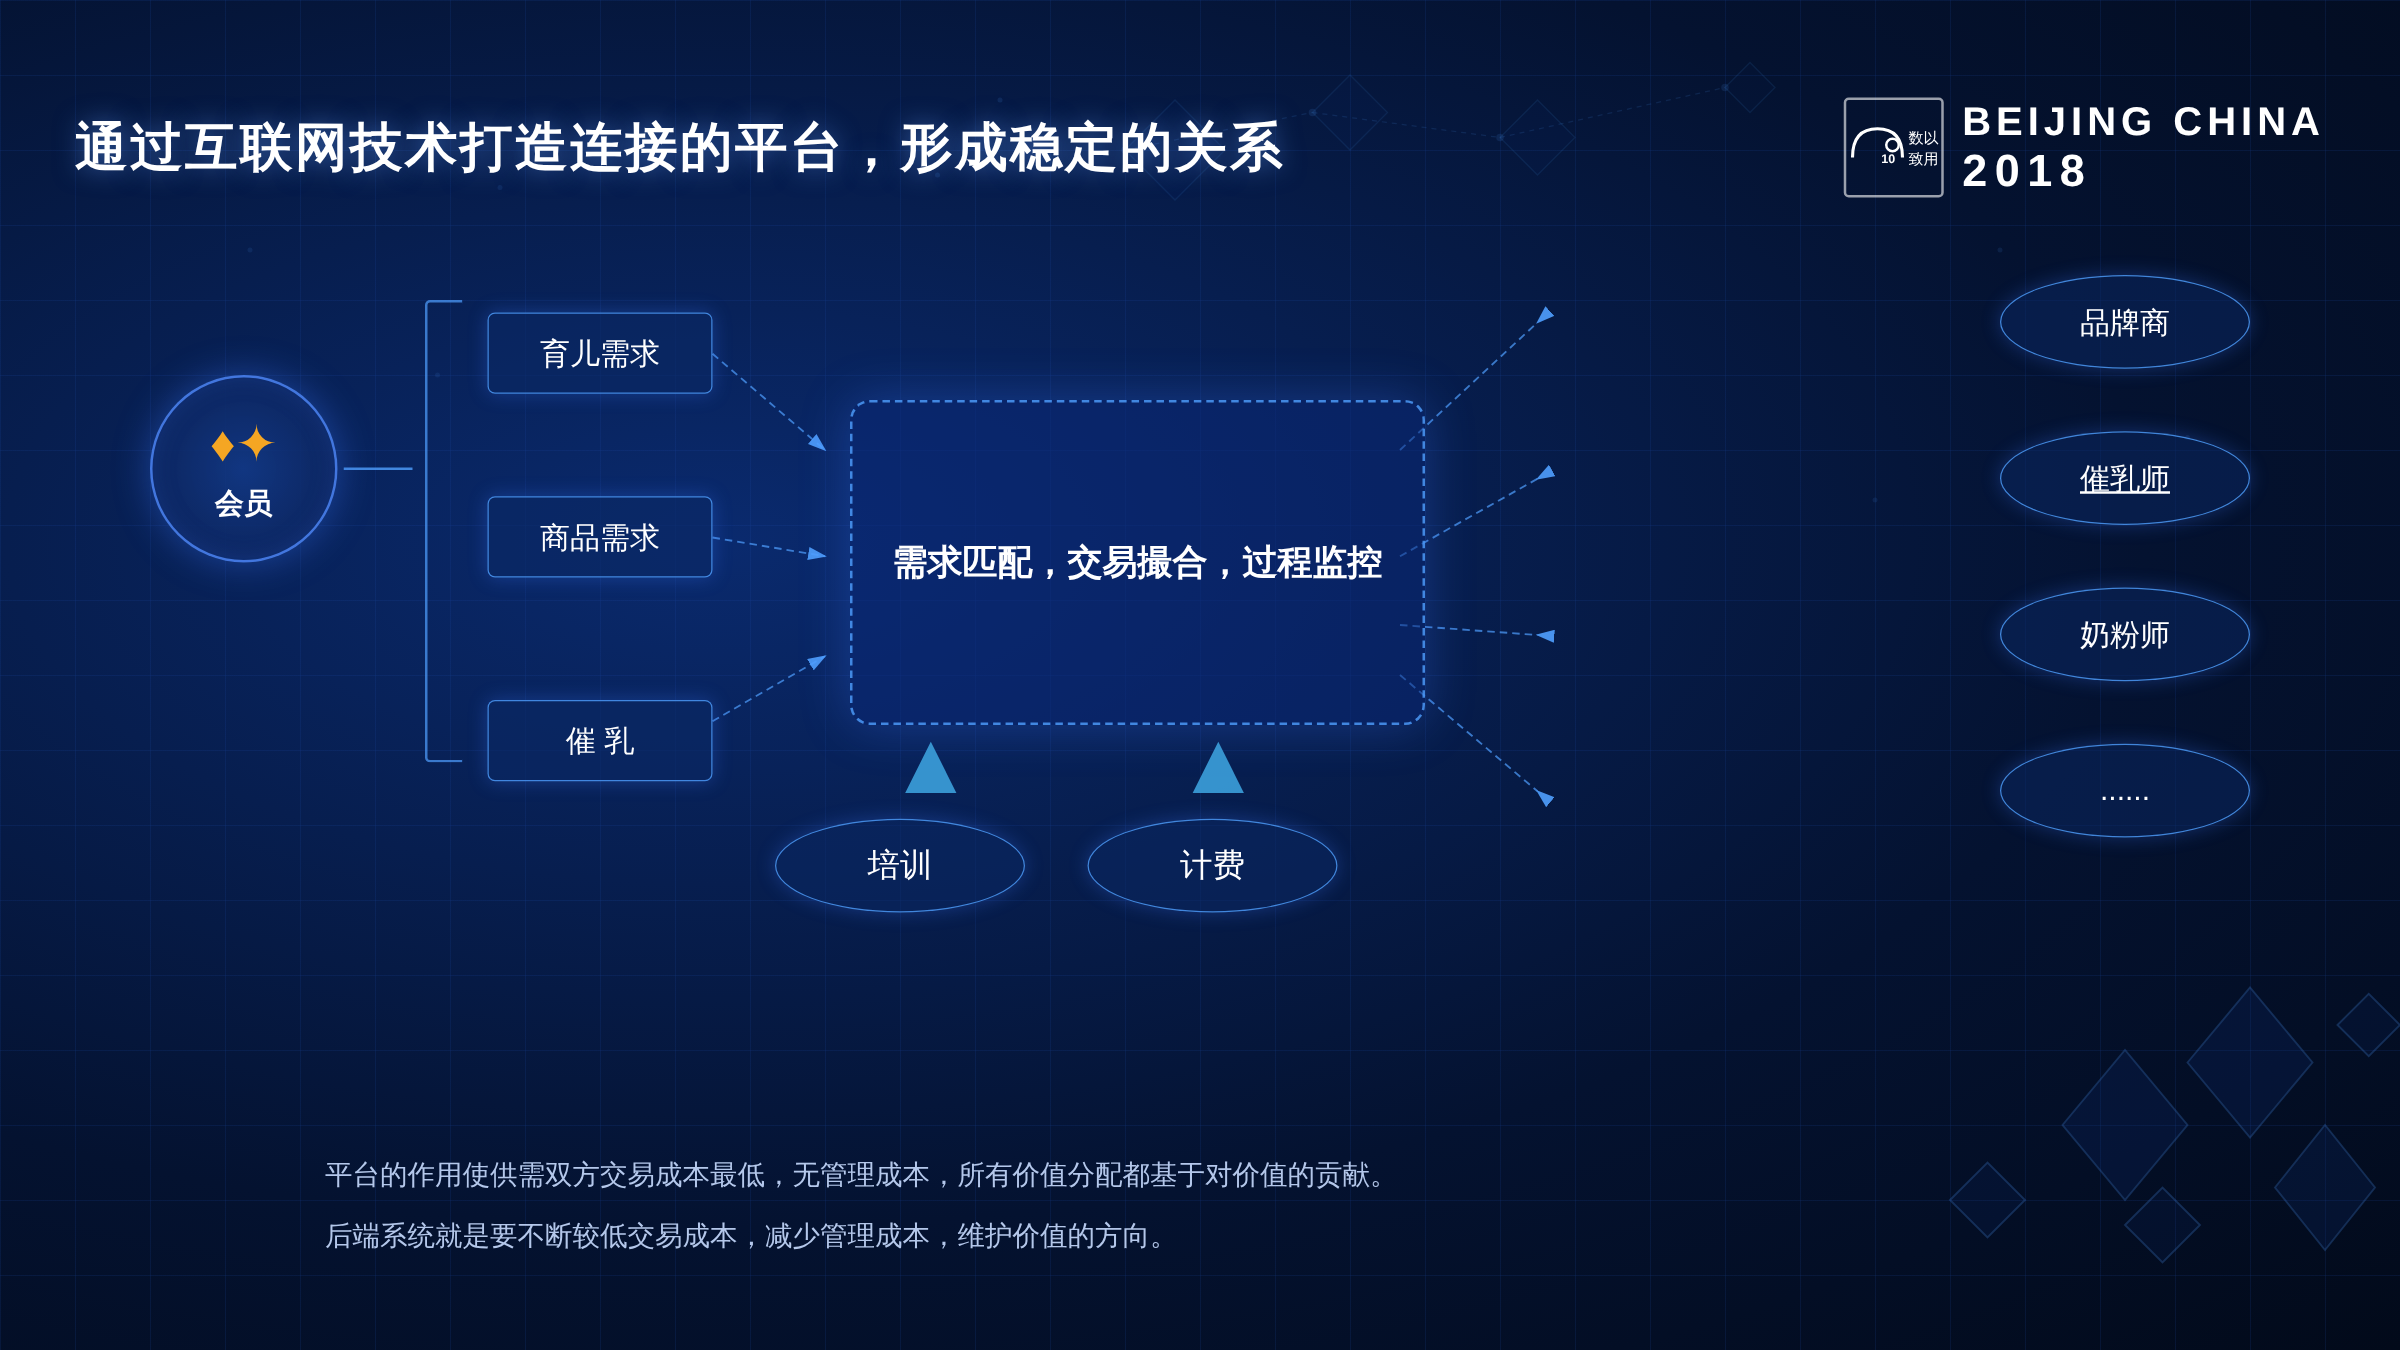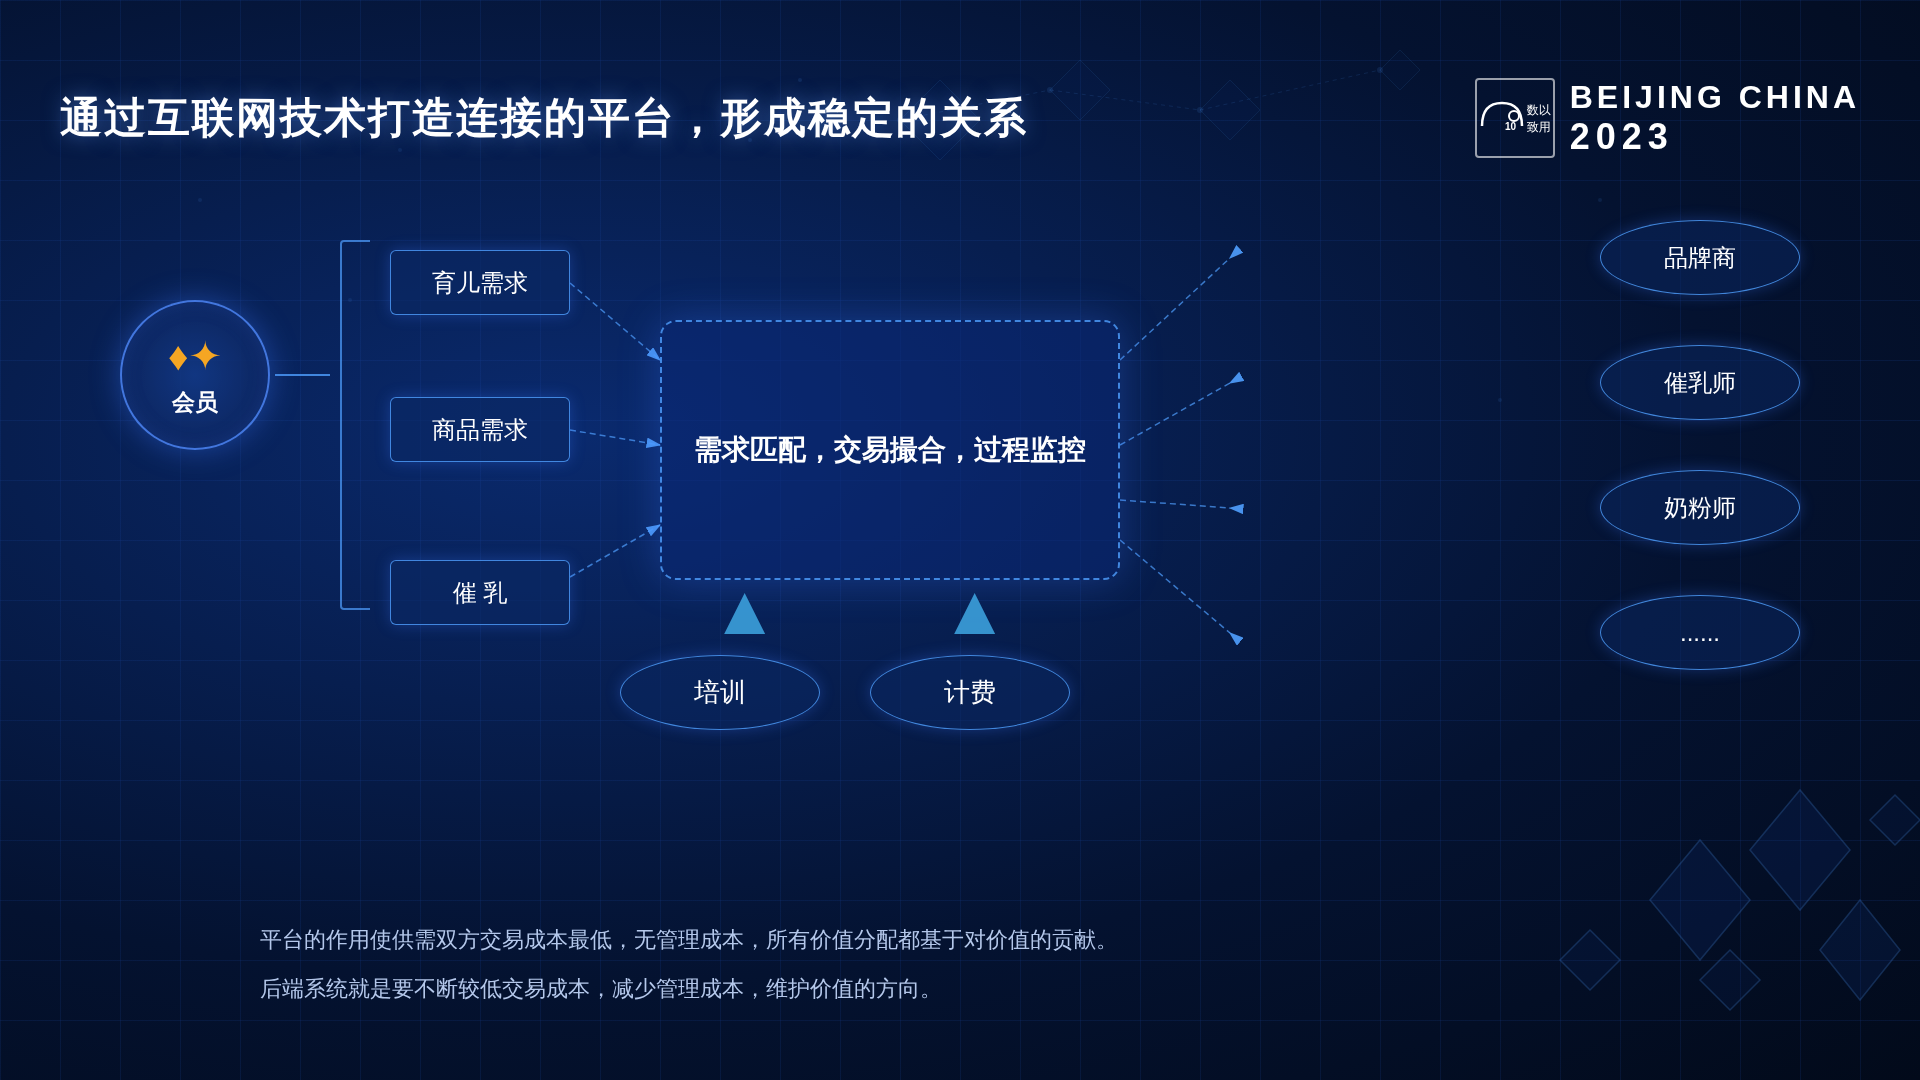--- a/index.html
+++ b/index.html
@@ -149,21 +149,21 @@
       font-size: 24px;
       box-shadow: 0 0 15px rgba(60,120,255,0.3);
     }
     .need-box-1 { top: 110px; }
     .need-box-2 { top: 257px; }
     .need-box-3 { top: 420px; }
 
     
     .center-box {
       position: absolute;
-      left: 600px;
+      left: 620px;
       top: 180px;
       width: 460px;
       height: 260px;
       border: 2px dashed rgba(80,160,255,0.8);
       border-radius: 16px;
       background: rgba(10,40,120,0.5);
       display: flex;
       align-items: center;
       justify-content: center;
       box-shadow: 0 0 40px rgba(60,120,255,0.3);
@@ -186,21 +186,21 @@
       border-radius: 50%;
       background: rgba(10,40,100,0.5);
       display: flex;
       align-items: center;
       justify-content: center;
       color: #ffffff;
       font-size: 24px;
       box-shadow: 0 0 15px rgba(60,120,255,0.3);
     }
     .ellipse-1 { top: 80px; }
-    .ellipse-2 { top: 205px; }
+    .ellipse-2 { top: 205px; text-decoration: underline; }
     .ellipse-3 { top: 330px; }
     .ellipse-4 { top: 455px; }
 
     
     .bottom-ellipse {
       position: absolute;
       bottom: 110px;
       width: 200px;
       height: 75px;
       border: 1.5px solid rgba(80,160,255,0.8);
@@ -304,21 +304,21 @@
           <circle cx="37" cy="18" r="5" stroke="white" stroke-width="2" fill="none"></circle>
           <text x="28" y="32" fill="white" font-size="10" font-weight="bold">10</text>
         </svg>
       </div>
       <div class="logo-text-cn">数以致用</div>
     </div>
     <div class="logo-right">
       <div class="logo-beijing-china">
         <span>BEIJING</span>&nbsp;<span>CHINA</span>
       </div>
-      <div class="logo-year">2023</div>
+      <div class="logo-year">2018</div>
     </div>
   </div>
 </div>
 
 <div class="diagram">
 
   <svg class="connectors" viewBox="0 0 1800 700">
 
     <defs>
       <marker id="arrowhead" markerWidth="10" markerHeight="7" refX="9" refY="3.5" orient="auto">

